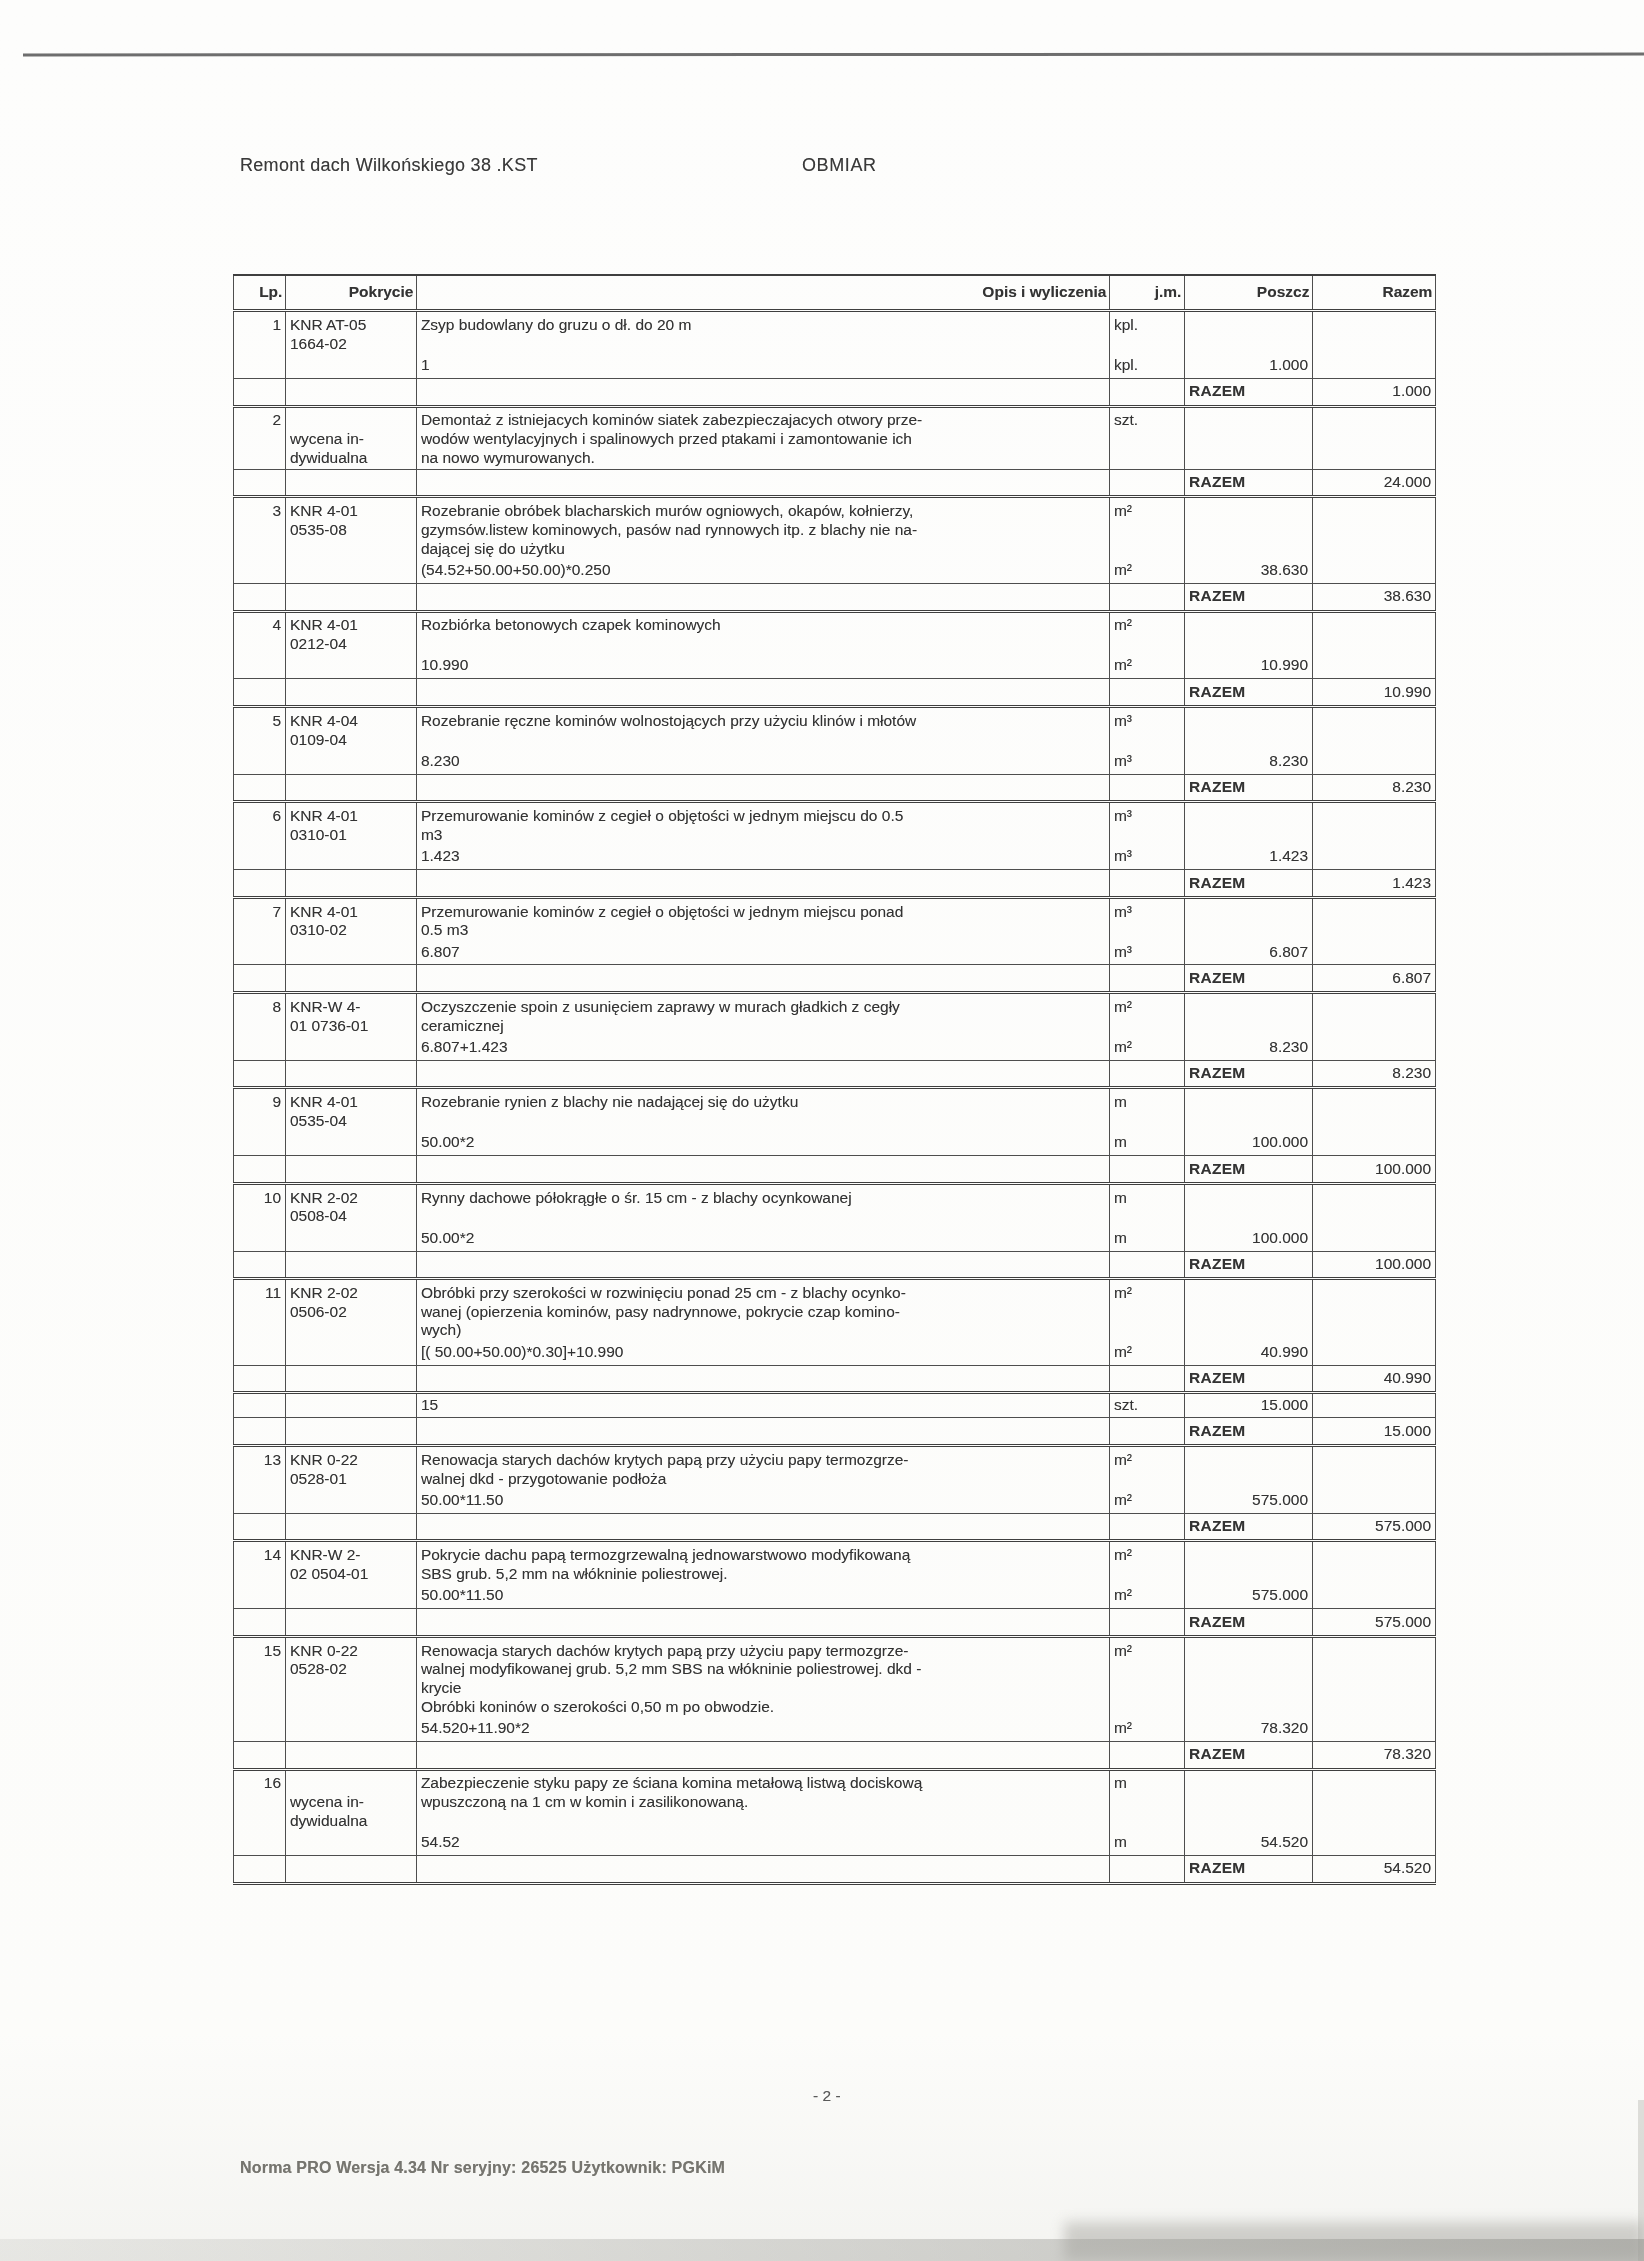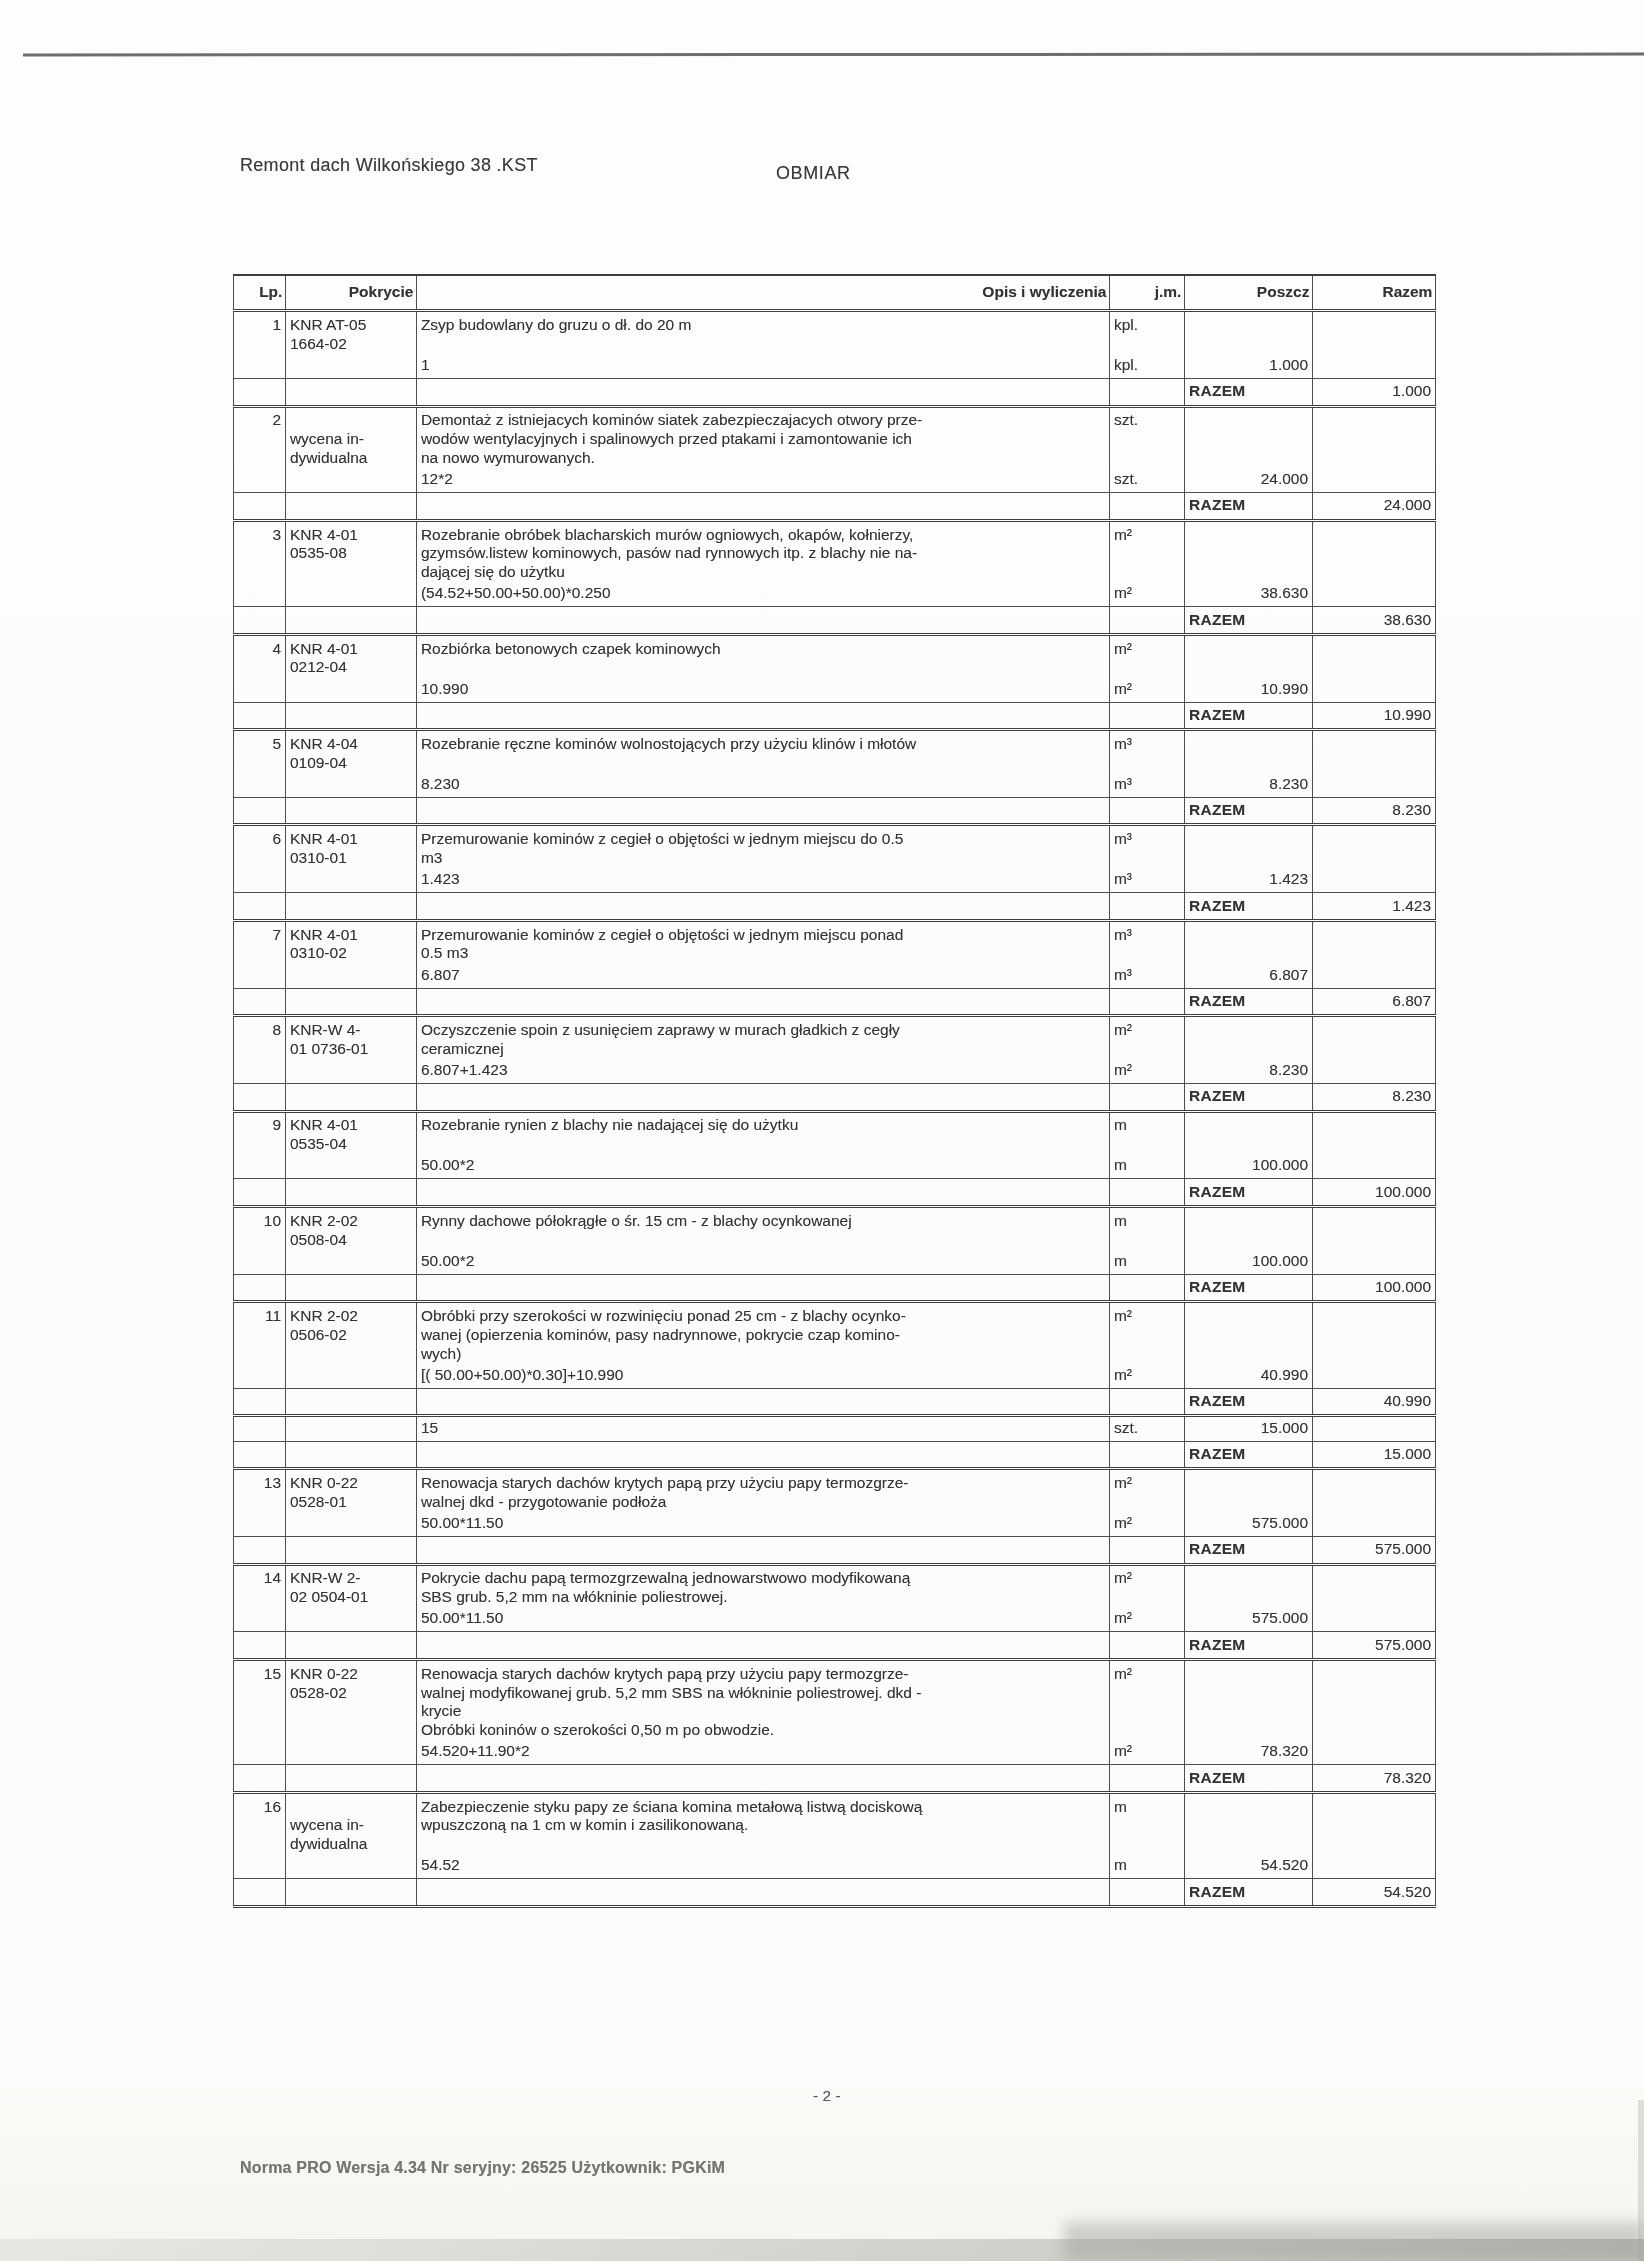--- a/index.html
+++ b/index.html
@@ -34,24 +34,23 @@
     position:absolute;right:0;top:2100px;bottom:0;width:6.4px;
     background:#c9c9c4;opacity:.6;
   }
   
   .doc-title{
     position:absolute;left:240px;top:155px;
     font-size:18px;letter-spacing:0.3px;
     text-shadow:0 0 0.6px rgba(60,60,60,.45);
   }
   .doc-type{
-    position:absolute;left:776px;top:155px;
+    position:absolute;left:802px;top:155px;
     font-size:18px;letter-spacing:0.6px;
     text-shadow:0 0 0.6px rgba(60,60,60,.45);
-    margin-top:8px;
   }
   
   table.obmiar{
     position:absolute;left:233px;top:274px;width:1201px;
     border-collapse:collapse;table-layout:fixed;
     font-size:15.5px;line-height:18.7px;
     color:#333;
     text-shadow:0 0 0.6px rgba(70,70,70,.4);
   }
   table.obmiar td, table.obmiar th{
@@ -170,28 +169,20 @@
         <td class="c-pod">
 wycena in-
 dywidualna</td>
         <td class="c-opis">Demontaż z istniejacych kominów siatek zabezpieczajacych otwory prze-
 wodów wentylacyjnych i spalinowych przed ptakami i zamontowanie ich
 na nowo wymurowanych.</td>
         <td class="c-jm">szt.</td>
         <td></td>
         <td></td>
       </tr>
-      <tr class="r-calc">
-        <td></td>
-        <td></td>
-        <td class="c-opis">12*2</td>
-        <td class="c-jm">szt.</td>
-        <td class="c-num">24.000</td>
-        <td></td>
-      </tr>
       <tr class="r-sum">
         <td></td>
         <td></td>
         <td></td>
         <td></td>
         <td class="razem-label">RAZEM</td>
         <td class="c-num">24.000</td>
       </tr>
     </tbody>
 

